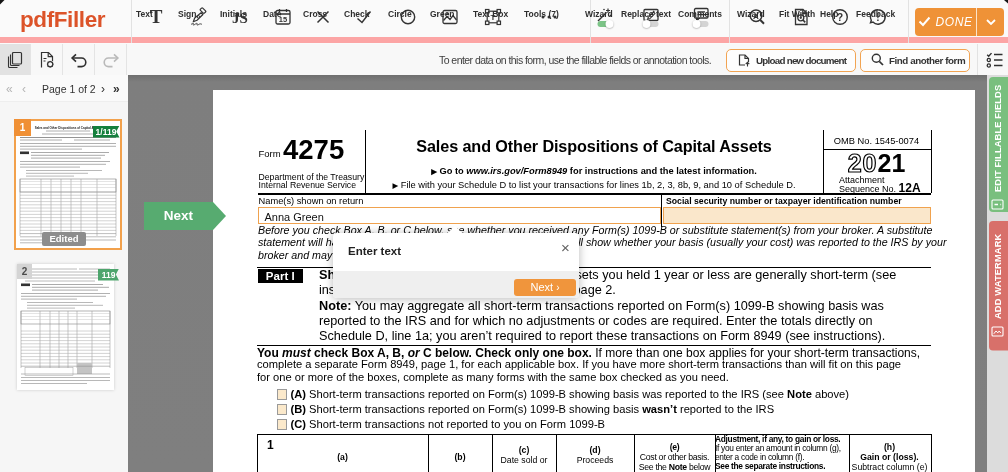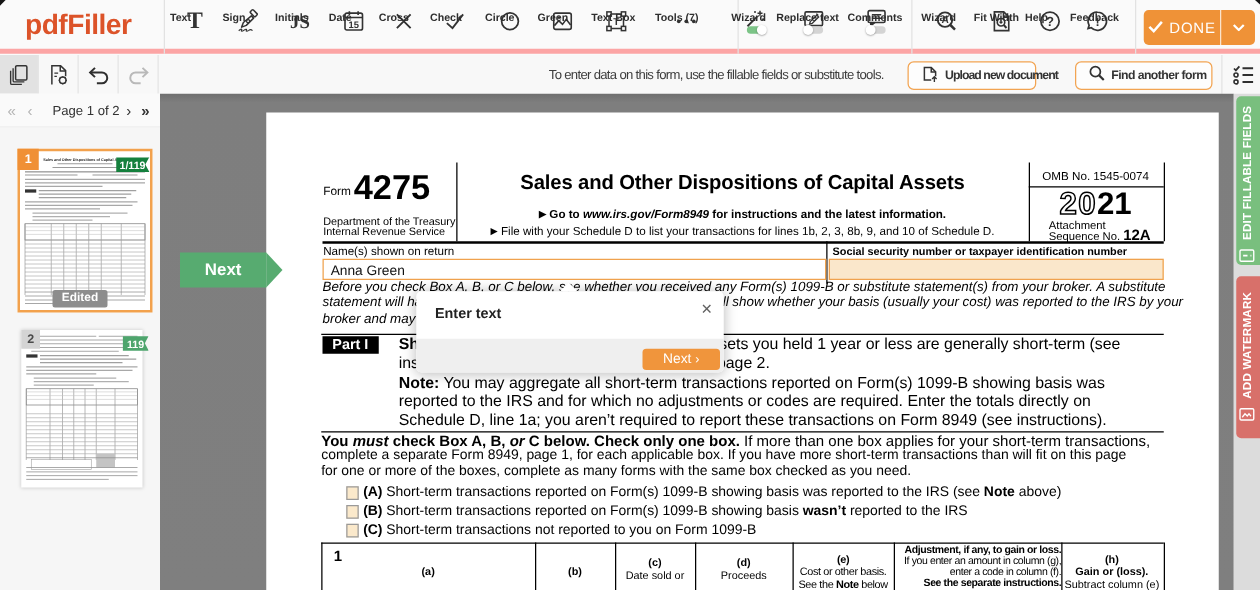--- a/index.html
+++ b/index.html
@@ -1,31 +1,31 @@
 <!DOCTYPE html>
 <html><head>
 <meta charset="utf-8">
 <style>
   * { margin:0; padding:0; box-sizing:border-box; }
   html,body { width:1008px; height:472px; overflow:hidden; }
   body { font-family:"Liberation Sans", sans-serif; position:relative; background:#fafafa; }
   .abs { position:absolute; }
   
-  #row1 { position:absolute; left:0; top:0; width:1008px; height:43px; background:#fafafa; border-bottom:4px solid #fca5a5; }
+  #row1 { position:absolute; left:0; top:0; width:1008px; height:43px; background:#fafafa; border-bottom:6px solid #fca5a5; }
   .logo { position:absolute; left:20px; top:7px; font-size:22.5px; font-weight:bold; color:#dc5329; letter-spacing:-0.4px; }
   .vsep { position:absolute; top:0; width:1px; height:43px; background:#e2e2e2; }
   .tbtn { position:absolute; top:0; height:43px; text-align:center; }
   .tbtn .ic { position:absolute; top:7px; left:50%; transform:translateX(-50%); }
   .tbtn .lb { position:absolute; top:9px; width:100%; font-size:8.5px; color:#2e2e2e; font-weight:bold; white-space:nowrap; text-align:left; }
   .tog { position:absolute; top:21px; left:50%; transform:translateX(-50%); width:15px; height:6px; border-radius:3px; }
   .tog .knob { position:absolute; top:-1.2px; width:8.4px; height:8.4px; border-radius:50%; background:#fff; box-shadow:0 0.5px 1.5px rgba(0,0,0,.35); }
   .tog.on { background:#7cc487; } .tog.on .knob { right:-1px; }
   .tog.off { background:#d4d4d4; } .tog.off .knob { left:-1px; }
   #doneBtn { position:absolute; left:915px; top:8px; width:89px; height:28px; background:#ef9237; border-radius:4px; color:#fff; }
-  #doneBtn .main { position:absolute; left:0; top:0; width:62px; height:28px; border-right:1px solid rgba(255,255,255,.75); font-size:12px; letter-spacing:0.6px; line-height:28px; text-align:center; }
+  #doneBtn .main { position:absolute; left:0; top:0; width:62px; height:28px; border-right:1px solid rgba(255,255,255,.75); font-size:12px; letter-spacing:0.6px; line-height:28px; text-align:center;font-style:italic; }
   #doneBtn .dd { position:absolute; right:0; top:0; width:26px; height:28px; }
   
   #row2 { position:absolute; left:0; top:44px; width:1008px; height:31px; background:#f8f8f8; }
   .r2cell { position:absolute; top:0; height:31px; border-right:1px solid #e4e4e4; }
   .r2cell svg { position:absolute; left:50%; top:50%; transform:translate(-50%,-50%); }
   #r2msg { position:absolute; left:439px; top:9.5px; font-size:10.5px; letter-spacing:-0.55px; color:#3d3d3d; }
   .obtn { position:absolute; top:4.5px; height:23.5px; border:1px solid #f2a452; border-radius:5px; background:#fdfdfd; font-size:9.8px; font-weight:bold; letter-spacing:-0.45px; color:#333; line-height:21.5px; white-space:nowrap; }
   
   #sidebar { position:absolute; left:0; top:75px; width:128px; height:397px; background:#f6f6f6; }
   #pagenav { position:absolute; left:0; top:0; width:128px; height:27px; background:#fafafa; border-bottom:1px solid #eeeeee; font-size:10.5px; color:#333; }
@@ -219,22 +219,22 @@
       <path d="M3 6.5 h9 a4.3 4.3 0 0 1 0 8.6 h-4"></path>
       <path d="M6.5 2.8 L2.6 6.5 L6.5 10.2" fill="none"></path>
     </svg>
   </div>
   <div class="r2cell" style="left:95px;width:32px">
     <svg width="19" height="17" fill="none" stroke="#b9b9b9" stroke-width="1.6">
       <path d="M16 6.5 h-9 a4.3 4.3 0 0 0 0 8.6 h4"></path>
       <path d="M12.5 2.8 L16.4 6.5 L12.5 10.2" fill="none"></path>
     </svg>
   </div>
-  <div id="r2msg">To enter data on this form, use the fillable fields or substitute tools.</div>
-  <div class="obtn" style="left:726px;width:103px;letter-spacing:-0.75px">
+  <div id="r2msg">To enter data on this form, use the fillable fields or annotation tools.</div>
+  <div class="obtn" style="left:726px;width:130px;letter-spacing:-0.75px">
     <svg width="14" height="14" style="vertical-align:-3px;margin:0 5px 0 10px" fill="none" stroke="#333" stroke-width="1.2">
       <path d="M11.5 9 V5.5 L8 2 H2.5 V12 H8"></path>
       <path d="M8 2.2 v3.3 h3.3"></path>
       <path d="M10.5 13.5 v-4 M8.7 11.2 l1.8-1.8 1.8 1.8" stroke-width="1.1"></path>
     </svg>Upload new document</div>
   <div class="obtn" style="left:860px;width:110px">
     <svg width="13" height="13" style="vertical-align:-2.5px;margin:0 5px 0 10px" fill="none" stroke="#333" stroke-width="1.4">
       <circle cx="5.3" cy="5.3" r="4"></circle>
       <path d="M8.3 8.3 L12 12" stroke-width="1.7"></path>
     </svg>Find another form</div>
@@ -377,21 +377,21 @@
     <div class="vline" style="left:421px;top:343.5px;height:38.5px"></div>
     <div class="vline" style="left:502px;top:343.5px;height:38.5px"></div>
     <div class="vline" style="left:636px;top:343.5px;height:38.5px"></div>
     <div class="vline" style="left:717.5px;top:343.5px;height:38.5px"></div>
     <div class="ftxt" style="left:54px;top:348px;font-size:12px;font-weight:bold">1</div>
     <div class="ftxt" style="left:44px;top:362px;width:171px;text-align:center;font-size:8.7px;font-weight:bold">(a)</div>
     <div class="ftxt" style="left:215px;top:362px;width:64px;text-align:center;font-size:8.7px;font-weight:bold">(b)</div>
     <div class="ftxt" style="left:279px;top:354.5px;width:64px;text-align:center;font-size:8.7px;line-height:1.18"><b>(c)</b><br>Date sold or</div>
     <div class="ftxt" style="left:343px;top:354.5px;width:78px;text-align:center;font-size:8.7px;line-height:1.18"><b>(d)</b><br>Proceeds</div>
     <div class="ftxt" style="left:421px;top:351.5px;width:81px;text-align:center;font-size:8.7px;line-height:1.15;letter-spacing:-0.3px"><b>(e)</b><br>Cost or other basis.<br>See the <b>Note</b> below</div>
-    <div class="ftxt" style="left:502px;top:344.7px;width:134px;text-align:right;font-size:8.4px;line-height:1.07;letter-spacing:-0.3px"><b>Adjustment, if any, to gain or loss.</b><br>If you enter an amount in column (g),<br>enter a code in column (f).<br><b>See the separate instructions.</b></div>
+    <div class="ftxt" style="left:502px;top:344.7px;width:134px;text-align:left;font-size:8.4px;line-height:1.07;letter-spacing:-0.3px"><b>Adjustment, if any, to gain or loss.</b><br>If you enter an amount in column (g),<br>enter a code in column (f).<br><b>See the separate instructions.</b></div>
     <div class="ftxt" style="left:636px;top:351.5px;width:81px;text-align:center;font-size:8.7px;line-height:1.15"><b>(h)</b><br><b>Gain or (loss).</b><br>Subtract column (e)</div>
 
     <div class="abs" style="left:120px;top:143px;width:246px;height:64.5px;background:#fff;border-radius:4px;box-shadow:0 1px 10px rgba(0,0,0,.28)">
       <div class="abs" style="left:115px;top:-7px;width:14px;height:7px;overflow:hidden">
           <div class="abs" style="left:2px;top:2px;width:10px;height:10px;background:#fff;transform:rotate(45deg)"></div>
         </div>
       <div class="abs" style="left:15px;top:12px;font-size:11.5px;font-weight:bold;color:#212121">Enter text</div>
       <div class="abs" style="left:228px;top:6px;font-size:15px;color:#616161">×</div>
       <div class="abs" style="left:0;top:38px;width:246px;height:26.5px;background:#efefef;border-radius:0 0 4px 4px">
         <div class="abs" style="left:181px;top:8px;width:62px;height:17px;background:#f0953c;border-radius:3px;color:#fff;font-size:11px;text-align:center;line-height:17px">Next <span style="font-size:10px">›</span></div>

